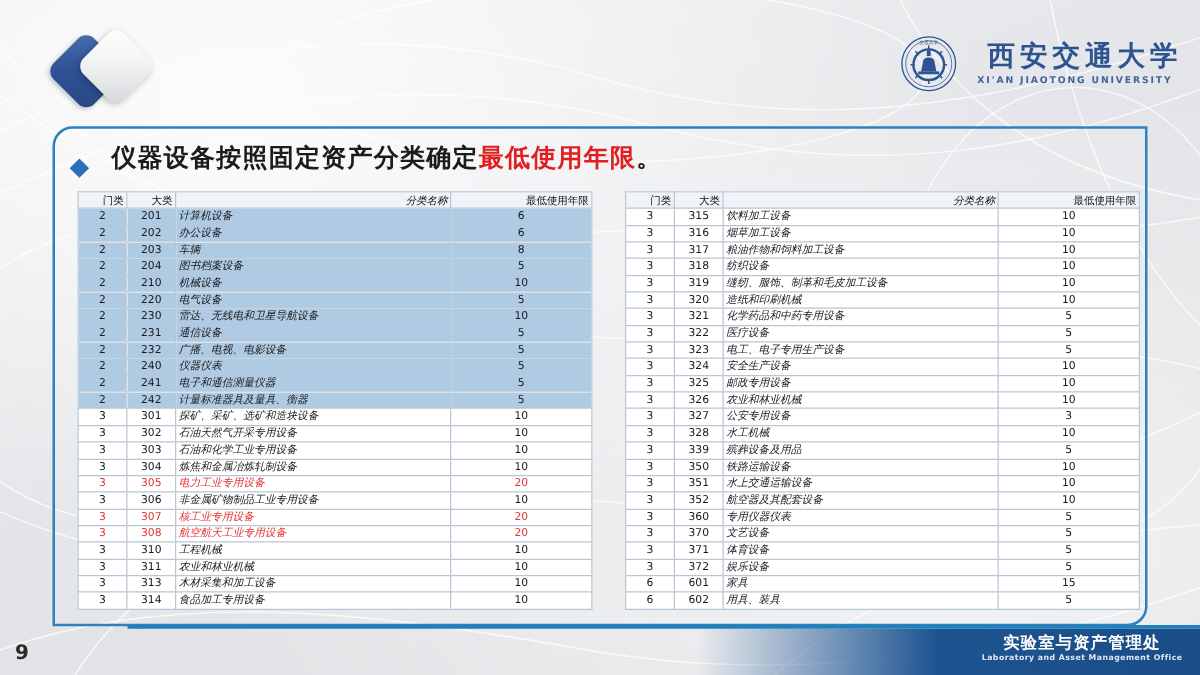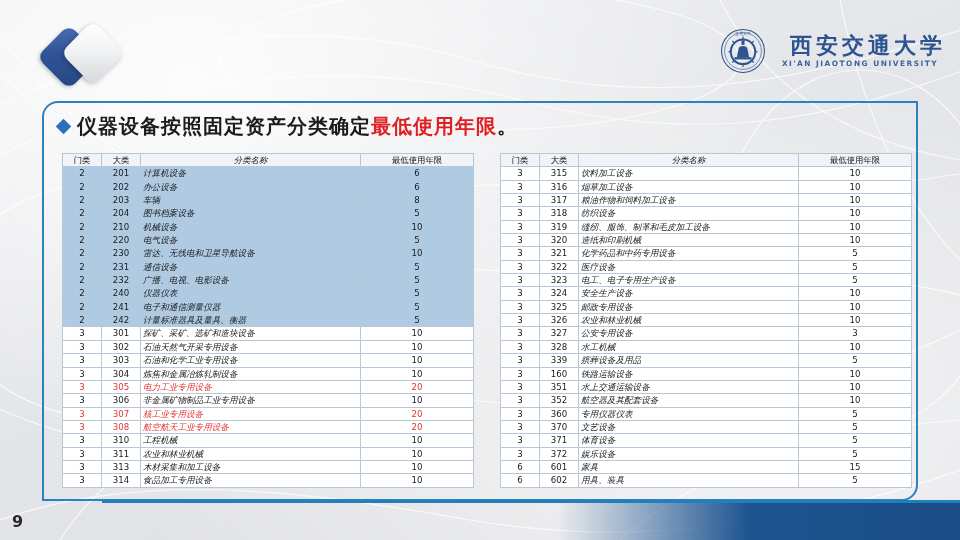--- a/index.html
+++ b/index.html
@@ -124,22 +124,22 @@
     border-bottom-right-radius: 16px;
     box-sizing: border-box;
     background: rgba(255,255,255,0.10);
   }
 
   .bullet-line {
     position: absolute;
     left: 14px;
     top: 10px;
     display: flex;
-    align-items: center;
-    gap: 8px;
+    align-items: flex-end;
+    gap: 20px;
     white-space: nowrap;
   }
   .bullet-diamond {
     width: 11px;
     height: 11px;
     background: #2d6ebb;
     transform: rotate(45deg);
     flex: 0 0 auto;
   }
   .bullet-text {
@@ -172,21 +172,21 @@
     border: 1px solid #b9c6d4;
     padding: 0 2px;
     height: 12.35px;
     line-height: 12.35px;
     overflow: hidden;
     white-space: nowrap;
     font-weight: normal;
   }
   table.cls thead th {
     background: #f0f3f7;
-    text-align: center;
+    text-align: right;
     font-size: 8.4px;
     color: #111;
   }
   .c-men  { width: 34px; text-align: center; }
   .c-da   { width: 34px; text-align: center; }
   .c-name { width: 215px; text-align: left; padding-left: 6px; font-style: italic; }
   .c-yr   { width: 108px; text-align: center; }
 
   tr.grp-blue td { background: #afcbe4; }
   tr.grp-plain td { background: #ffffff; }
@@ -571,21 +571,21 @@
                 <td class="c-yr">10</td>
               </tr>
               <tr class="grp-plain">
                 <td class="c-men">3</td>
                 <td class="c-da">339</td>
                 <td class="c-name">殡葬设备及用品</td>
                 <td class="c-yr">5</td>
               </tr>
               <tr class="grp-plain">
                 <td class="c-men">3</td>
-                <td class="c-da">160</td>
+                <td class="c-da">350</td>
                 <td class="c-name">铁路运输设备</td>
                 <td class="c-yr">10</td>
               </tr>
               <tr class="grp-plain">
                 <td class="c-men">3</td>
                 <td class="c-da">351</td>
                 <td class="c-name">水上交通运输设备</td>
                 <td class="c-yr">10</td>
               </tr>
               <tr class="grp-plain">
@@ -633,14 +633,18 @@
             </tbody>
         </table>
       </div>
 
     </div>
   </div>
 
   <div class="footer-band"></div>
   <div class="footer-rule"></div>
   <div class="page-num">9</div>
+  <div class="footer-dept">
+    <div class="cn">实验室与资产管理处</div>
+    <div class="en">Laboratory and Asset Management Office</div>
+  </div>
 
 </div>
 
 </body></html>

